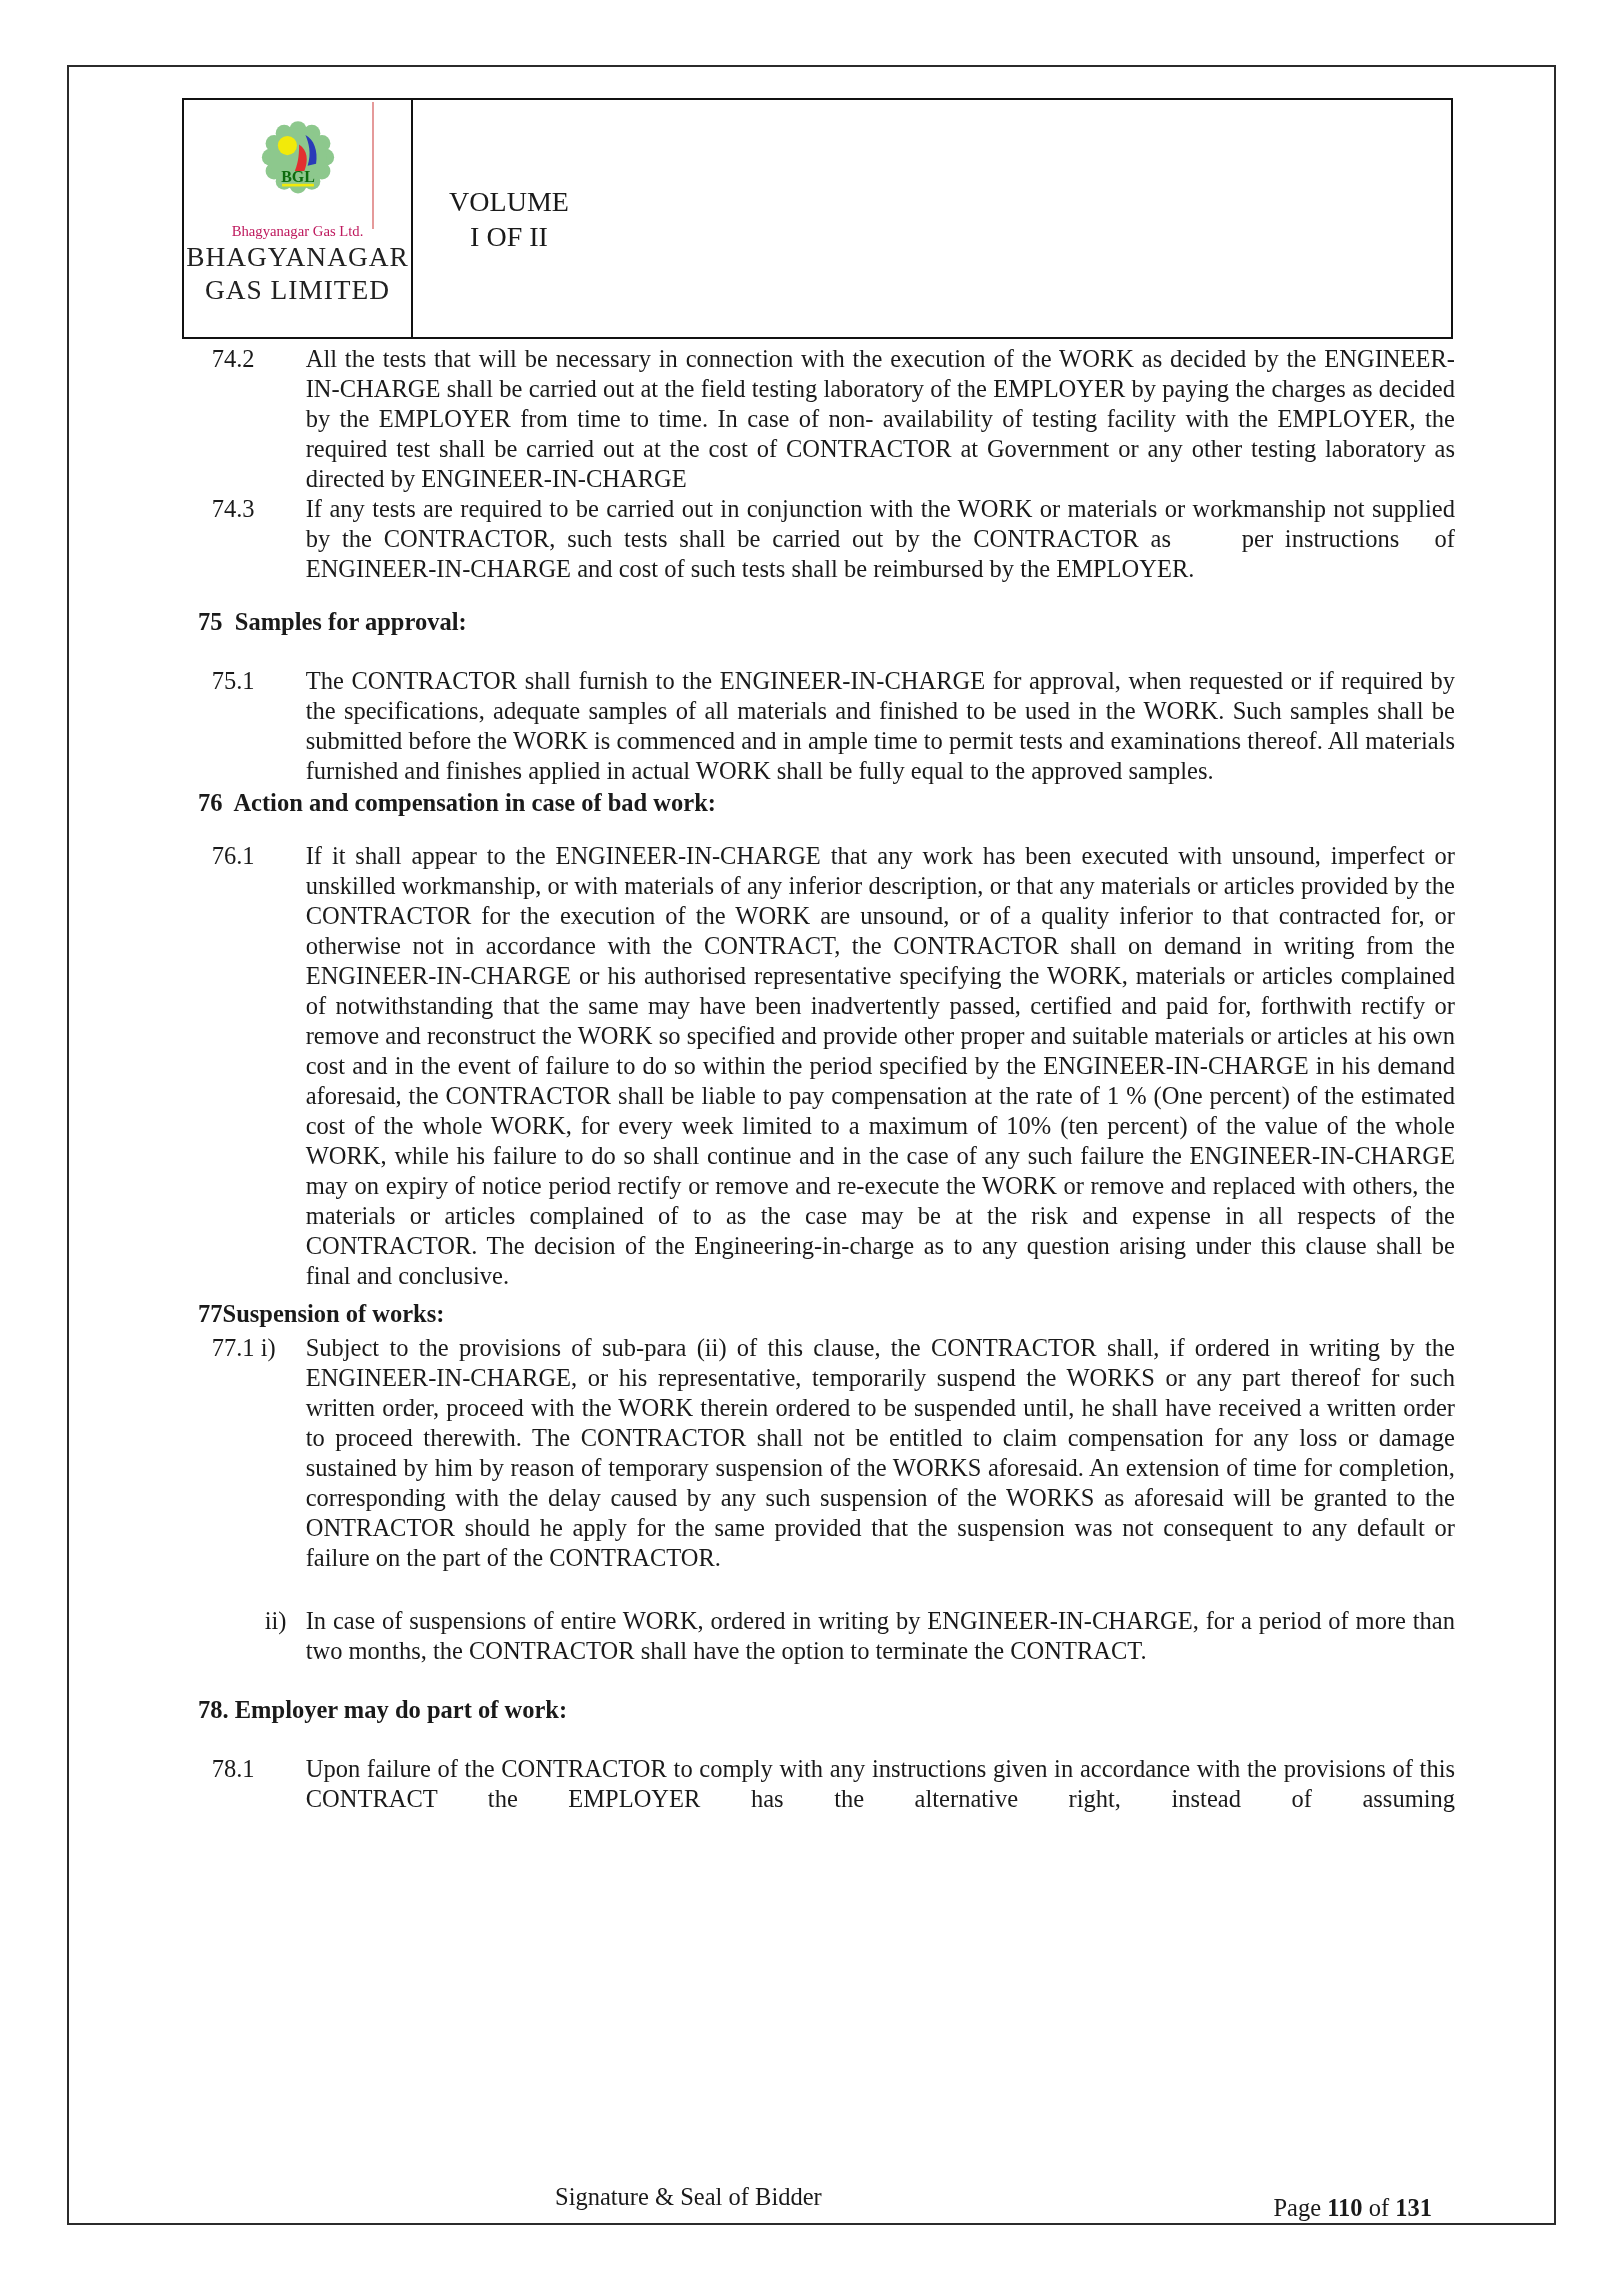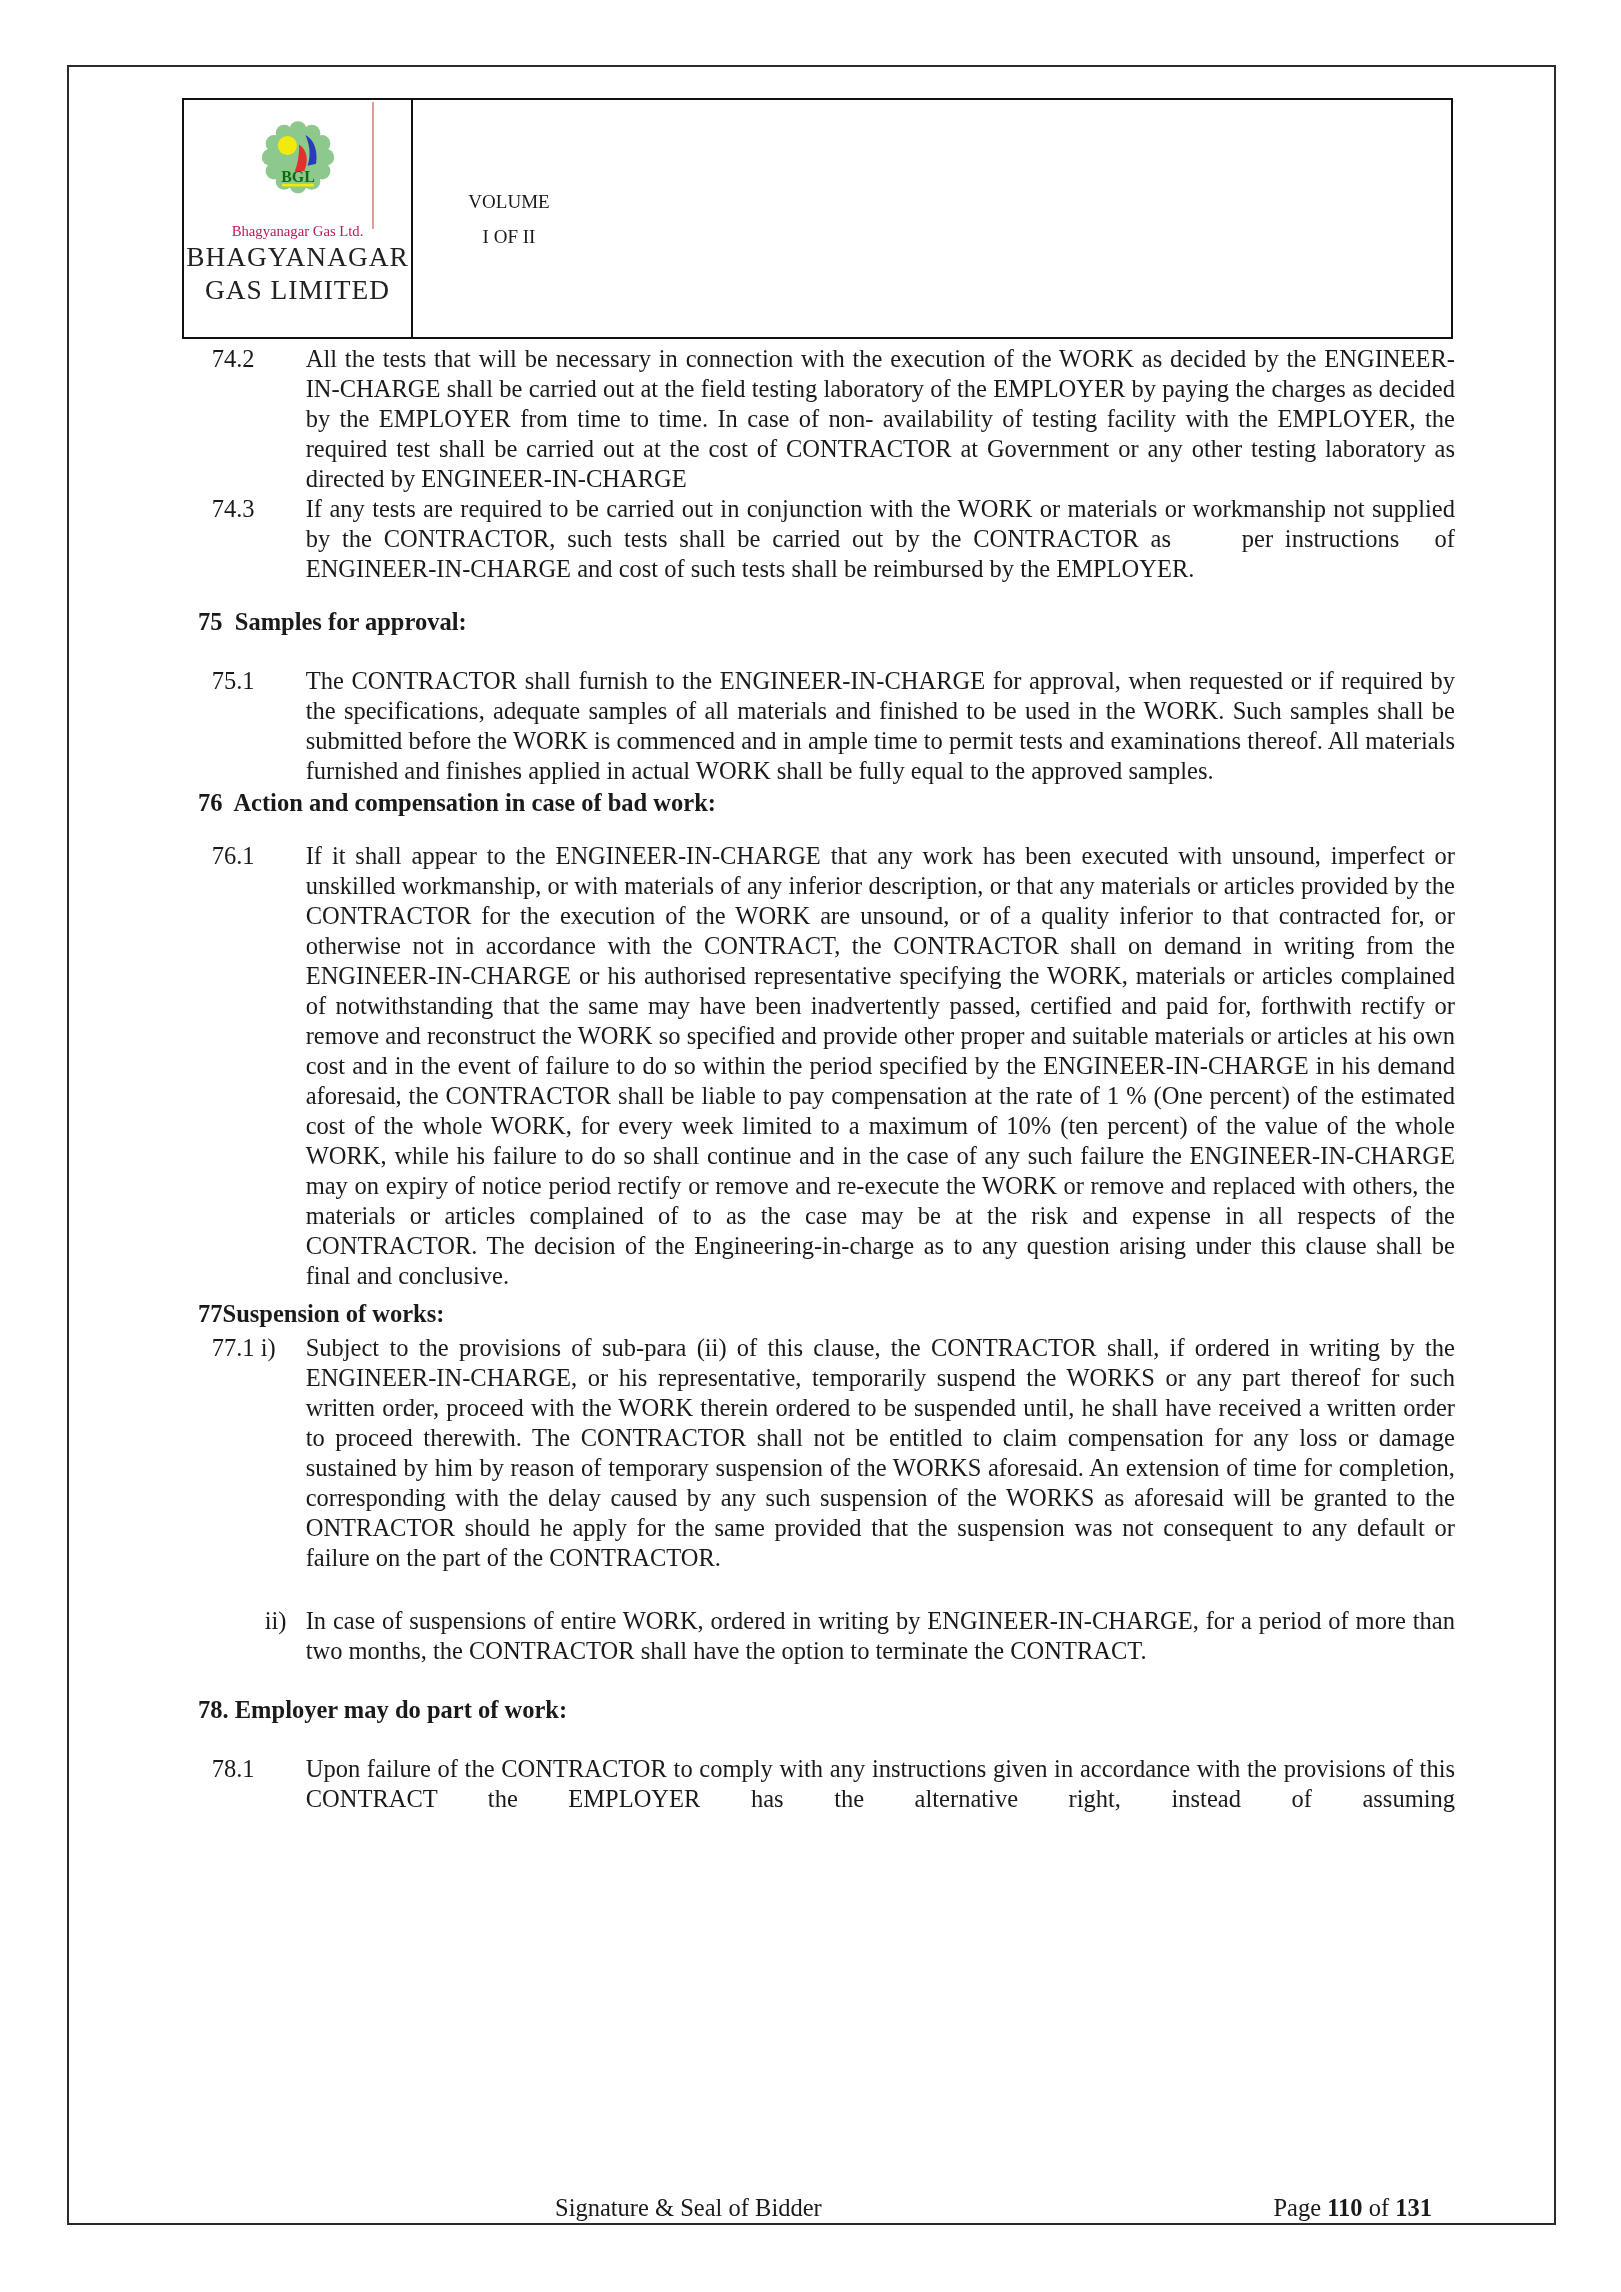--- a/index.html
+++ b/index.html
@@ -8,21 +8,21 @@
   .frame { position: absolute; left: 67px; top: 65px; width: 1489px; height: 2160px;
     border: 2px solid #2b2b2b; }
   
   .header-table { position: absolute; left: 113px; top: 31px; width: 1271px; height: 241px;
     display: flex; border: 2px solid #111; background: #fff; }
   .cell { border-right: 2px solid #111; }
   .cell:last-child { border-right: none; }
   .logo-cell { width: 229px; position: relative; text-align: center; padding-top: 19px; }
   .title-cell { width: 844px; text-align: center; padding: 7.8px 13.7px 0 13.7px; }
   .volume-cell { width: 192px; display: flex; flex-direction: column; align-items: center;
-    justify-content: center; font-size: 19px; line-height: 35px; }
+    justify-content: center; font-size: 28px; line-height: 35px; }
   .title-line { font-weight: bold; font-size: 27.4px; line-height: 39px; }
   .bid-line { font-weight: bold; font-size: 27.4px; line-height: 39px; margin-top: 2.9px; }
   .brand-small { font-size: 14.7px; font-weight: normal; color: #be185d; line-height: 17.6px; margin-top: -2px; }
   .company { font-size: 27.4px; line-height: 33px; letter-spacing: 1px; color: #222; }
   .red-hairline { position: absolute; left: 188px; top: 2px; width: 2px; height: 127px;
     background: #e59a9a; }
   
   .content { position: absolute; left: 129px; top: 273px; width: 1257px; font-size: 24.5px;
     line-height: 30px; }
   .clause { display: flex; padding-left: 13.7px; }
@@ -34,21 +34,21 @@
   .mt-sm { margin-top: 4px; }
   .mt-8 { margin-top: 7.8px; }
   .mt-24 { margin-top: 23.5px; }
   .mt-28 { margin-top: 23px; }
   .mt-30 { margin-top: 29px; }
   .mt-34 { margin-top: 33px; }
   .mt-4 { margin-top: 3.9px; }
   .mt-2 { margin-top: 2px; }
   
   .footer { position: absolute; left: 0; right: 0; bottom: 0; height: 43px; font-size: 24.5px; }
-  .sig { position: absolute; left: 486px; bottom: 1px; }
+  .sig { position: absolute; left: 486px; bottom: 12px; }
   .pageno { position: absolute; right: 122px; bottom: 1px; }
   .pageno b { font-weight: bold; }
   svg text { font-family: "Liberation Serif", serif; }
 </style>
 </head>
 <body>
 
 <div class="frame">
 
   <div class="header-table">

